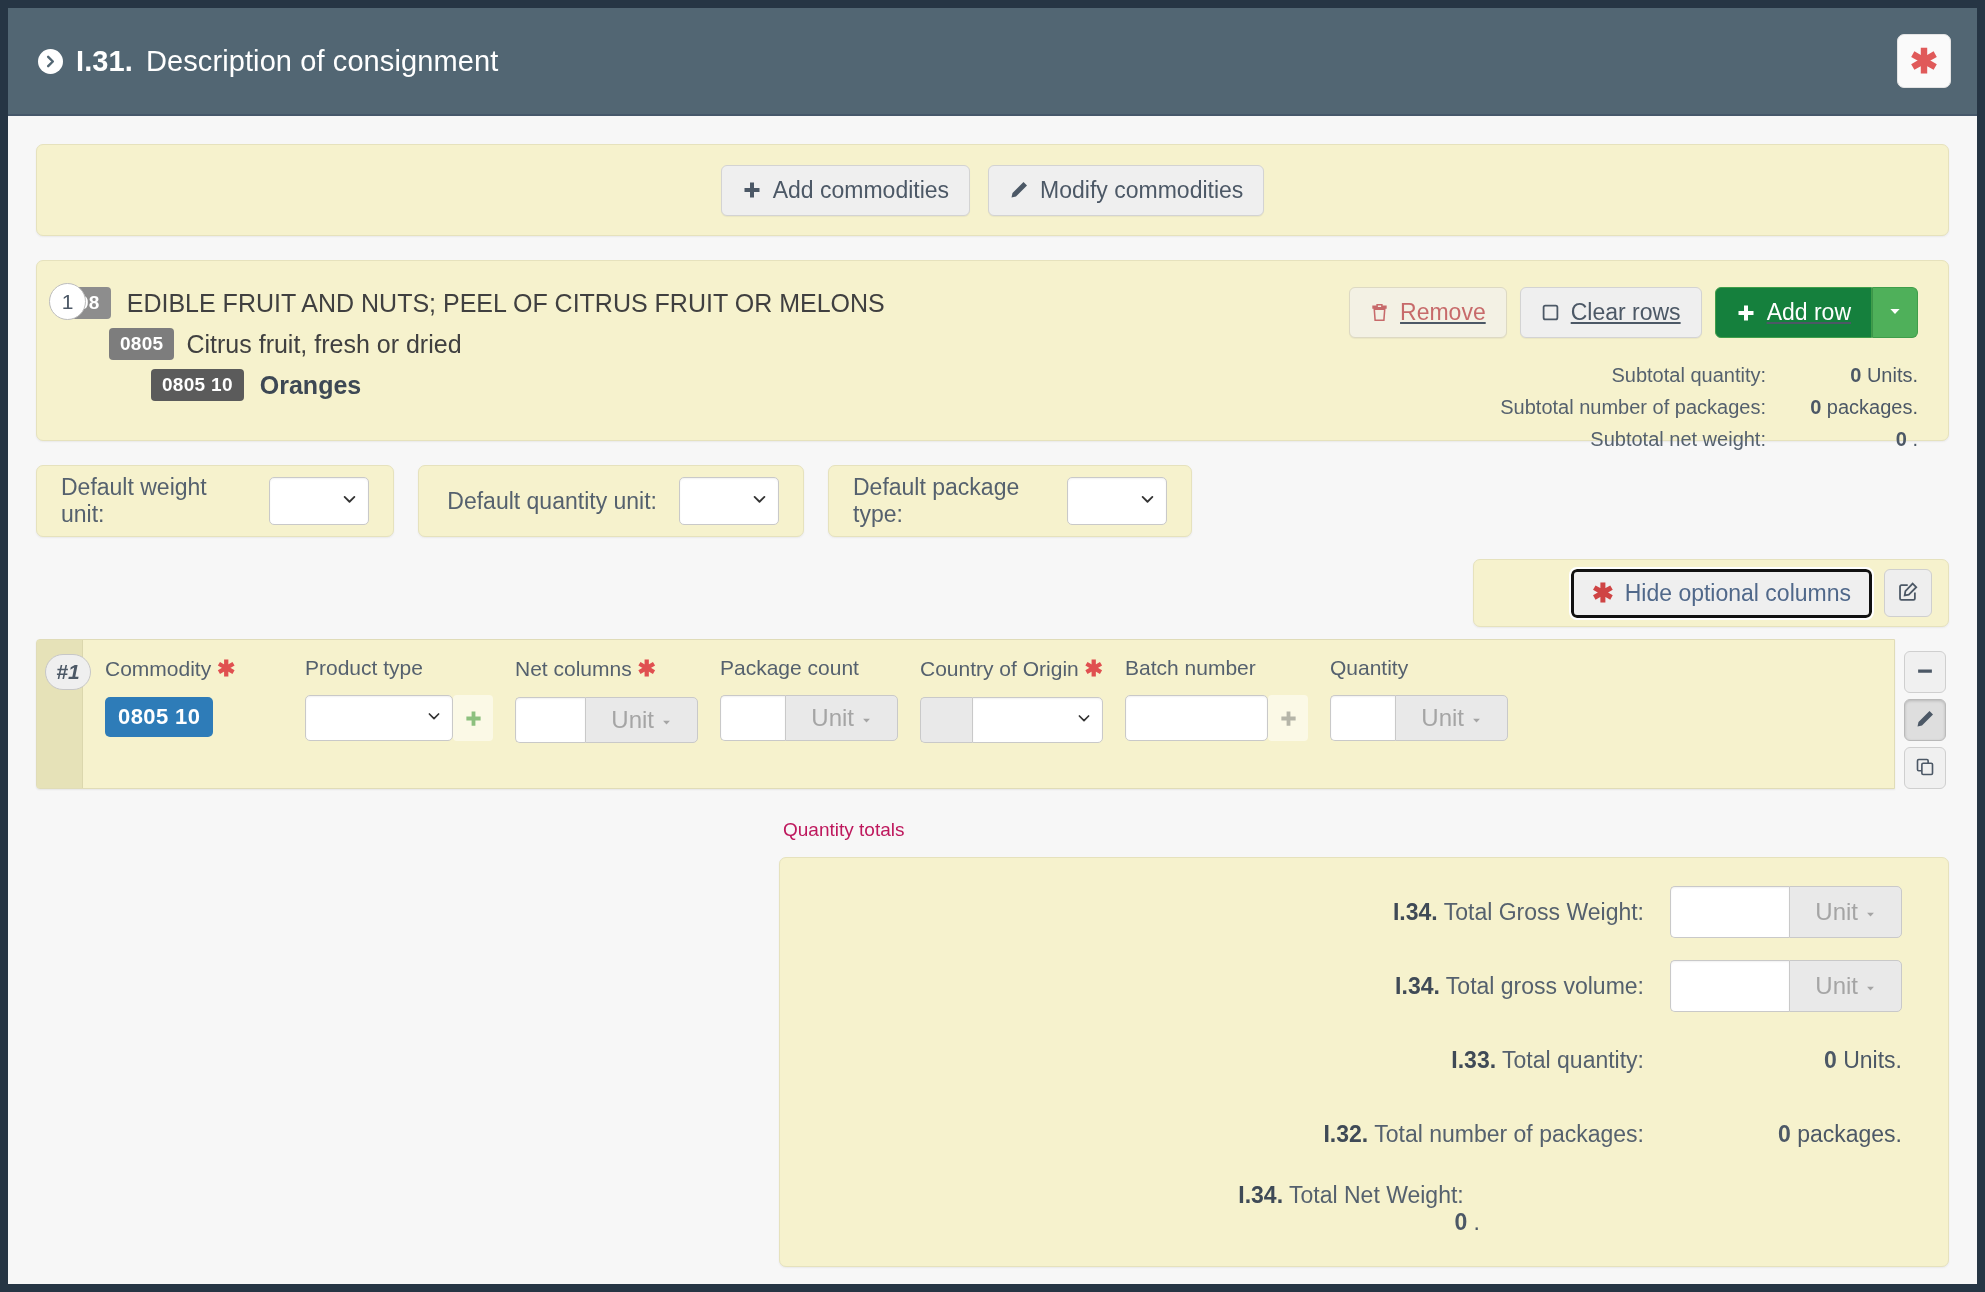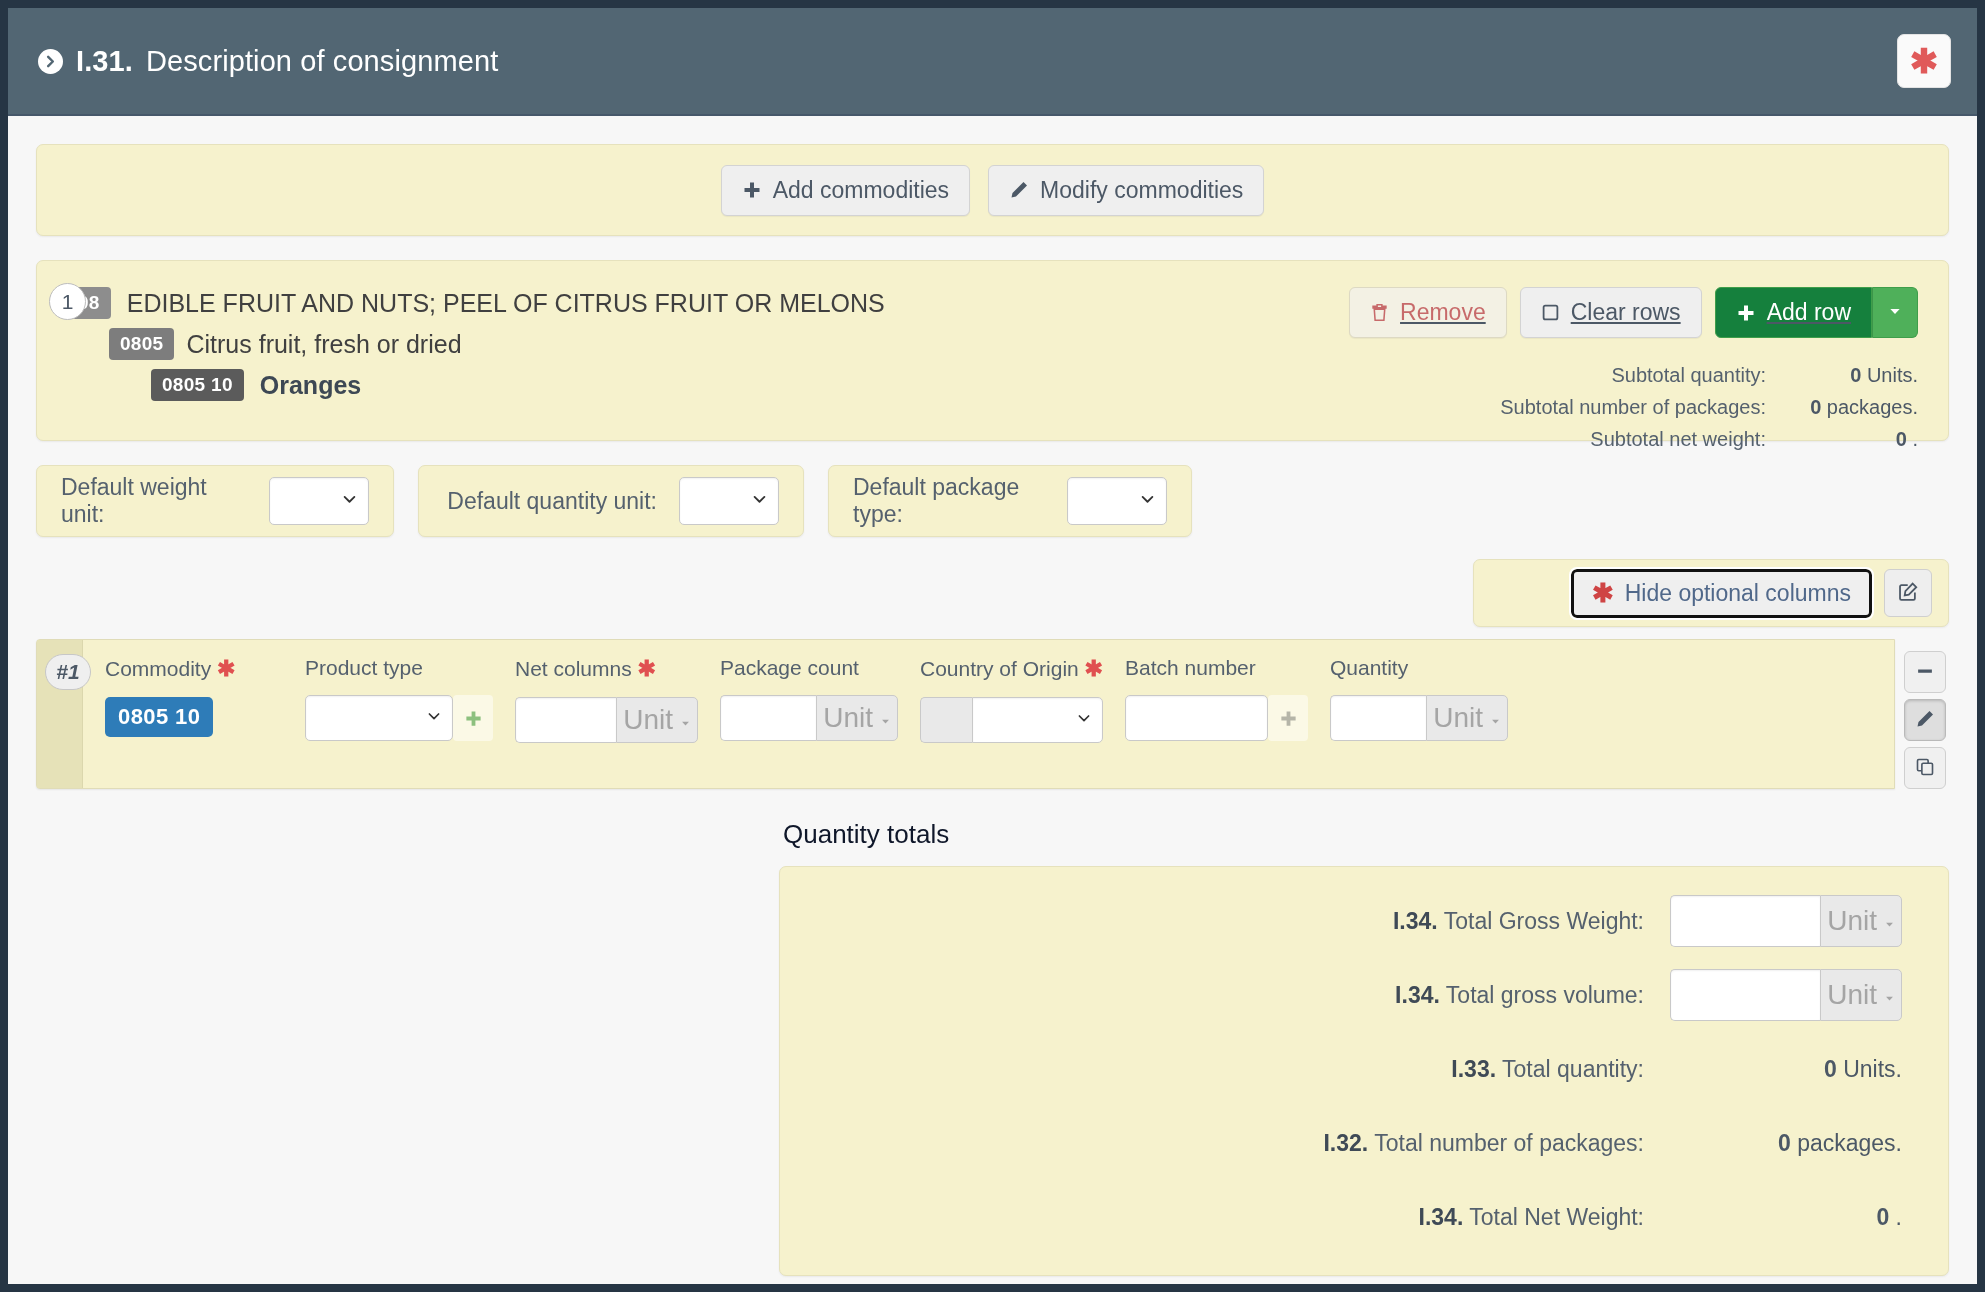--- a/index.html
+++ b/index.html
@@ -197,21 +197,21 @@
   .inp {
     background: #ffffff; border: 1px solid #c9c9c9; border-radius: 5px;
     height: 46px; font-size: 20px; color: #4c5866; padding: 0 9px;
     font-family: inherit; box-shadow: inset 0 1px 2px rgba(0,0,0,.06);
     width: 100%;
   }
   .ig { display: flex; align-items: stretch; }
   .ig .inp { border-radius: 5px 0 0 5px; border-right: none; }
   .unitbtn {
     background: #e9e9e9; border: 1px solid #c9c9c9; border-radius: 0 5px 5px 0;
-    color: #a5a5a5; font-size: 28px; padding: 0 6px; height: 46px;
+    color: #a5a5a5; font-size: 24px; padding: 0 25px; height: 46px;
     display: inline-flex; align-items: center; gap: 7px; cursor: pointer;
     font-family: inherit; white-space: nowrap;
   }
   .plus-sq {
     width: 40px; height: 46px; display: inline-flex;
     align-items: center; justify-content: center; flex: 0 0 40px;
     background: #fbf9e6; border-radius: 4px; cursor: pointer;
   }
   .sel-open {
     appearance: none; -webkit-appearance: none;
@@ -238,21 +238,21 @@
     background: #f0f0f0; border: 1px solid #cfcfcf;
     display: inline-flex; align-items: center; justify-content: center;
     cursor: pointer;
   }
   .sbtn.pressed { background: #dedede; border-color: #b9b9b9; box-shadow: inset 0 1px 3px rgba(0,0,0,.18); }
 
   
   .qtwrap { display: flex; }
   .qtspacer { flex: 1 1 auto; }
   .qtcol { width: 1170px; }
-  .qt-title { font-size: 26px; color: #0f172a; margin: 4px 0 16px 4px; }
+  .qt-title { font-size: 19px; color: #be185d; margin: 4px 0 16px 4px; }
   .qtpanel { padding: 26px 46px 30px 46px; }
   .qt-row {
     display: flex; align-items: center; justify-content: flex-end;
     margin-bottom: 18px; min-height: 56px;
   }
   .qt-lbl { font-size: 23px; color: #55616e; text-align: right; padding-right: 26px; }
   .qt-lbl b { font-weight: bold; color: #3f4a56; }
   .qt-field { width: 232px; display: flex; }
   .qt-field .inp { height: 52px; font-size: 21px; border-radius: 5px 0 0 5px; border-right: none; }
   .qt-field .unitbtn { height: 52px; }
@@ -620,21 +620,21 @@
 
           <div class="qt-row">
             <span class="qt-lbl">
               <b>I.32.</b> <span>Total number of packages:</span>
             </span>
             <span class="qt-static">
               <b>0</b> <span>packages.</span>
             </span>
           </div>
 
-          <div class="qt-row" style="margin-bottom:0;">
+          <div class="qt-row" style="margin-bottom:0;flex-direction:column;">
             <span class="qt-lbl">
               <b>I.34.</b> <span>Total Net Weight:</span>
             </span>
             <span class="qt-static">
               <b>0</b> <span>.</span>
             </span>
           </div>
 
         </div>
       </div>

